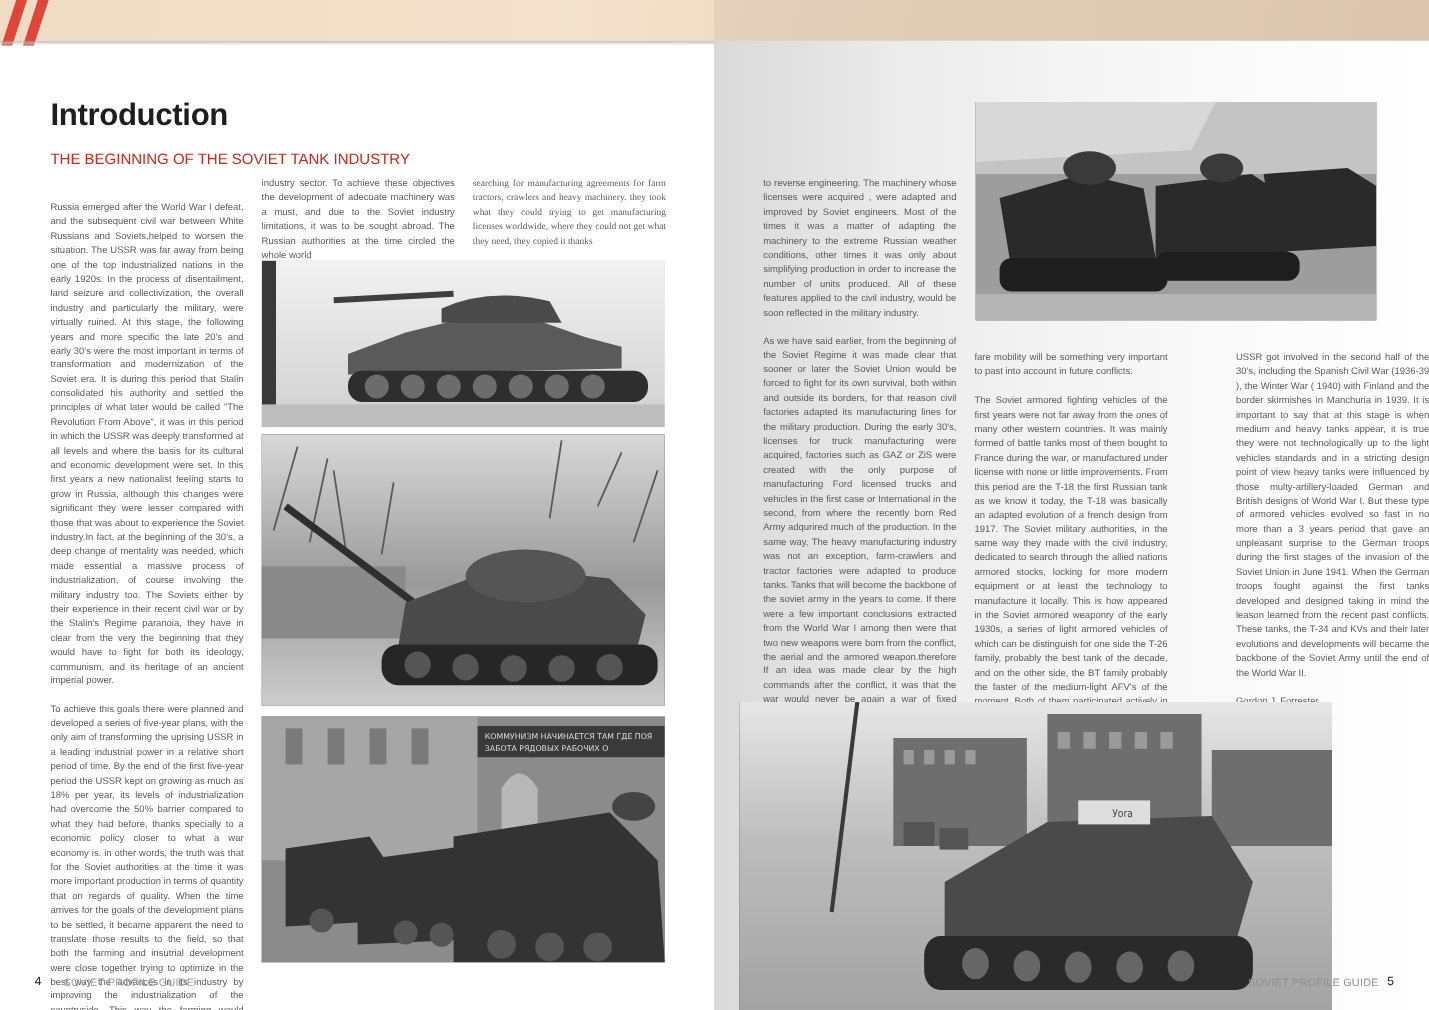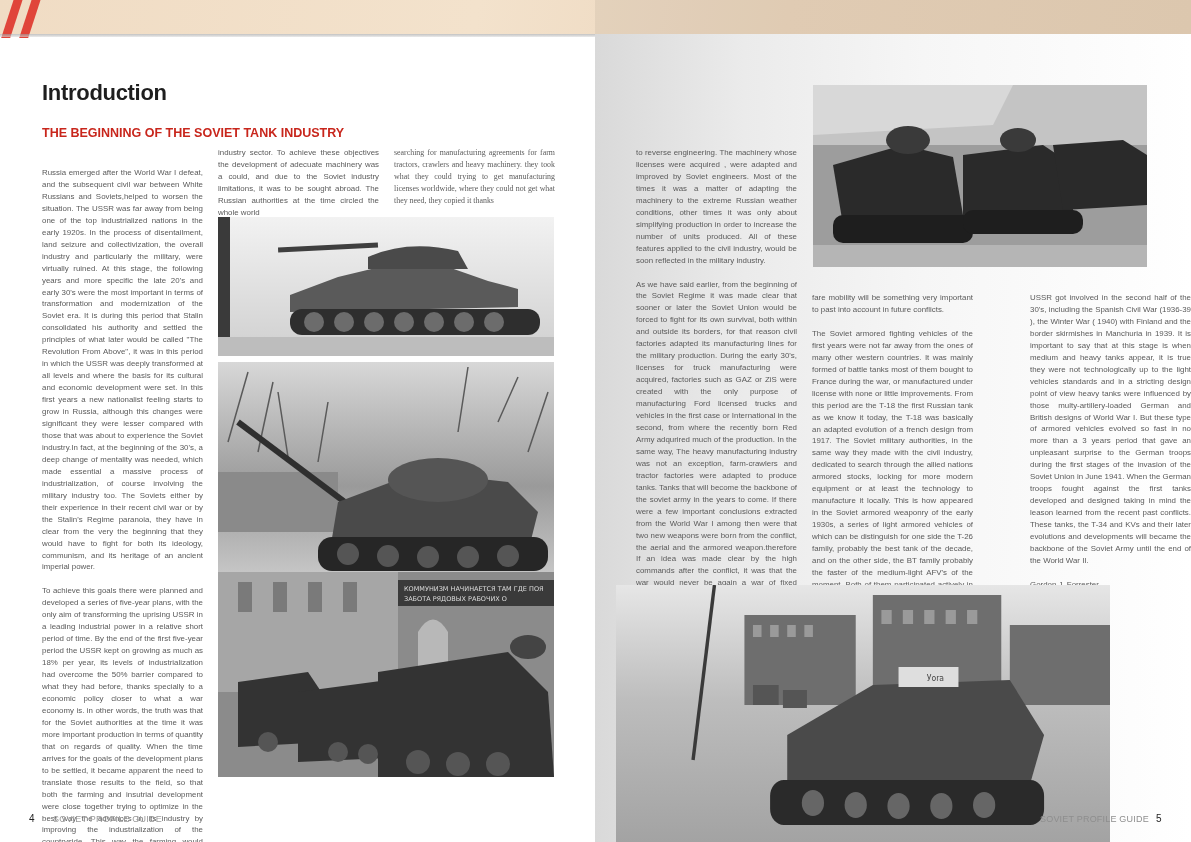--- a/index.html
+++ b/index.html
@@ -10,22 +10,22 @@
     background:linear-gradient(100deg,#f0dcc4 0%,#f3e2cc 40%,#ecd6bd 66%,#e8d2b8 100%); }
   .top-band .shadow { position:absolute; left:0; bottom:-3px; width:100%; height:3px;
     background:linear-gradient(#9a9a9a,#ddd); opacity:.6; }
   .top-band .fold { position:absolute; left:595px; top:0; width:596px; height:34px; background:rgba(0,0,0,0.05); }
   .stripe { position:absolute; top:-4px; width:9px; height:42px; background:#e0453a; transform:skewX(-18deg); }
   .stripe.s1 { left:8px; } .stripe.s2 { left:26px; }
 
   .right-page { position:absolute; left:595px; top:34px; width:596px; height:808px;
     background:linear-gradient(90deg,#d9d9d9 0%,#ebebeb 25%,#f6f6f6 55%,#fff 100%); }
 
-  .title { position:absolute; left:42px; top:80px; font-size:22px; font-weight:bold; color:#1e1e1e; letter-spacing:-0.3px; }
-  .subtitle { position:absolute; left:42px; top:126px; font-size:12.5px; font-weight:bold; color:#c8261c; }
+  .title { position:absolute; left:42px; top:80px; font-size:26px; font-weight:bold; color:#1e1e1e; letter-spacing:-0.3px; }
+  .subtitle { position:absolute; left:42px; top:126px; font-size:12.5px; font-weight:normal; color:#c8261c; }
 
   .col { position:absolute; font-size:7.9px; line-height:11.95px; text-align:justify; color:#5a5a5a;
     hyphens:auto; }
   .col p { margin-bottom:12px; }
   .col p:last-child { margin-bottom:0; }
 
   .photo { position:absolute; overflow:hidden; background:#777; }
   .photo svg { width:100%; height:100%; display:block; }
 
   .footer-num { position:absolute; font-size:10px; color:#222; }
@@ -44,21 +44,21 @@
 <div class="right-page"></div>
 
 <h1 class="title">Introduction</h1>
 <h2 class="subtitle">THE BEGINNING OF THE SOVIET TANK INDUSTRY</h2>
 
 <div class="col" style="left:42px; top:147px; width:161px;margin-top:20px;">
   <p>Russia emerged after the World War I defeat, and the subsequent civil war between White Russians and Soviets,helped to worsen the situation. The USSR was far away from being one of the top industrialized nations in the early 1920s. In the process of disentailment, land seizure and collectivization, the overall industry and particularly the military, were virtually ruined. At this stage, the following years and more specific the late 20's and early 30's were the most important in terms of transformation and modernization of the Soviet era. It is during this period that Stalin consolidated his authority and settled the principles of what later would be called "The Revolution From Above", it was in this period in which the USSR was deeply transformed at all levels and where the basis for its cultural and economic development were set. In this first years a new nationalist feeling starts to grow in Russia, although this changes were significant they were lesser compared with those that was about to experience the Soviet industry.In fact, at the beginning of the 30's, a deep change of mentality was needed, which made essential a massive process of industrialization, of course involving the military industry too. The Soviets either by their experience in their recent civil war or by the Stalin's Regime paranoia, they have in clear from the very the beginning that they would have to fight for both its ideology, communism, and its heritage of an ancient imperial power.</p>
   <p>To achieve this goals there were planned and developed a series of five-year plans, with the only aim of transforming the uprising USSR in a leading industrial power in a relative short period of time. By the end of the first five-year period the USSR kept on growing as much as 18% per year, its levels of industrialization had overcome the 50% barrier compared to what they had before, thanks specially to a economic policy closer to what a war economy is. in other words, the truth was that for the Soviet authorities at the time it was more important production in terms of quantity that on regards of quality. When the time arrives for the goals of the development plans to be settled, it became apparent the need to translate those results to the field, so that both the farming and insutrial development were close together trying to optimize in the best way the advances in its industry by improving the industrialization of the countryside. This way the farming would become another</p>
 </div>
 <div class="col" style="left:218px; top:147px; width:161px;">
-  <p>industry sector. To achieve these objectives the development of adecuate machinery was a could, and due to the Soviet industry limitations, it was to be sought abroad. The Russian authorities at the time circled the whole world</p>
+  <p>industry sector. To achieve these objectives the development of adecuate machinery was a must, and due to the Soviet industry limitations, it was to be sought abroad. The Russian authorities at the time circled the whole world</p>
 </div>
 <div class="col" style="left:394px; top:147px; width:161px;font-family:Liberation Serif, serif;">
   <p>searching for manufacturing agreements for farm tractors, crawlers and heavy machinery. they took what they could trying to get manufacturing licenses worldwide, where they could not get what they need, they copied it thanks</p>
 </div>
 
 <div class="photo" style="left:218px; top:217px; width:336px; height:139px; background:#e8e8e8;">
   <svg viewBox="0 0 336 139" preserveAspectRatio="none">
     <defs>
         <linearGradient id="g1" x1="0" y1="0" x2="0" y2="1">
           <stop offset="0" stop-color="#f2f2f2"></stop>
@@ -105,21 +105,21 @@
     <g fill="#555">
         <circle cx="130" cy="192" r="11"></circle>
         <circle cx="170" cy="194" r="11"></circle>
         <circle cx="210" cy="195" r="11"></circle>
         <circle cx="250" cy="195" r="11"></circle>
         <circle cx="290" cy="194" r="11"></circle>
       </g>
   </svg>
 </div>
 
-<div class="photo" style="left:218px; top:572px; width:336px; height:205px;">
+<div class="photo" style="left:218px; top:597px; width:336px; height:205px;">
   <svg viewBox="0 0 336 205" preserveAspectRatio="none">
     <rect width="336" height="205" fill="#8b8b8b"></rect>
     <rect x="0" y="0" width="180" height="120" fill="#a6a6a6"></rect>
     <g fill="#7a7a7a">
         <rect x="20" y="10" width="14" height="30"></rect>
         <rect x="55" y="10" width="14" height="30"></rect>
         <rect x="90" y="10" width="14" height="30"></rect>
         <rect x="125" y="10" width="14" height="30"></rect>
       </g>
     <rect x="180" y="8" width="156" height="26" fill="#3a3a3a"></rect>

